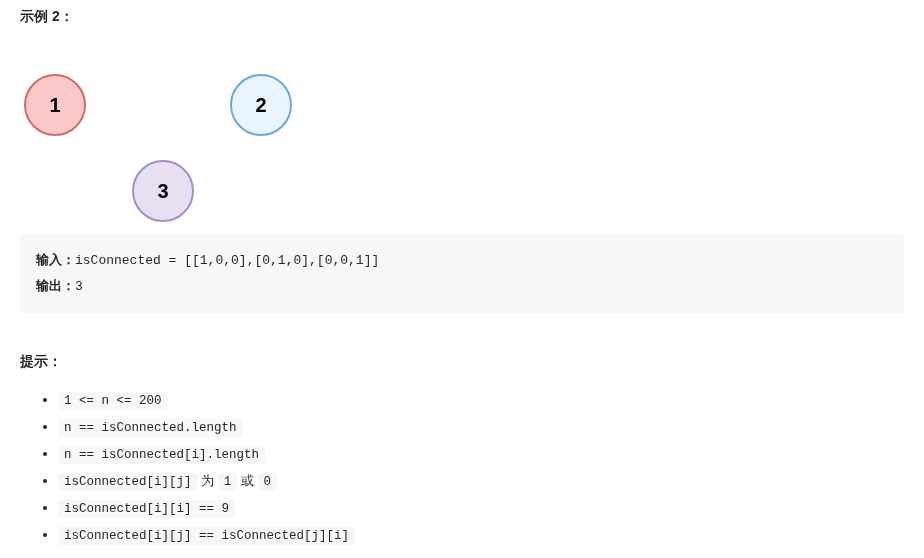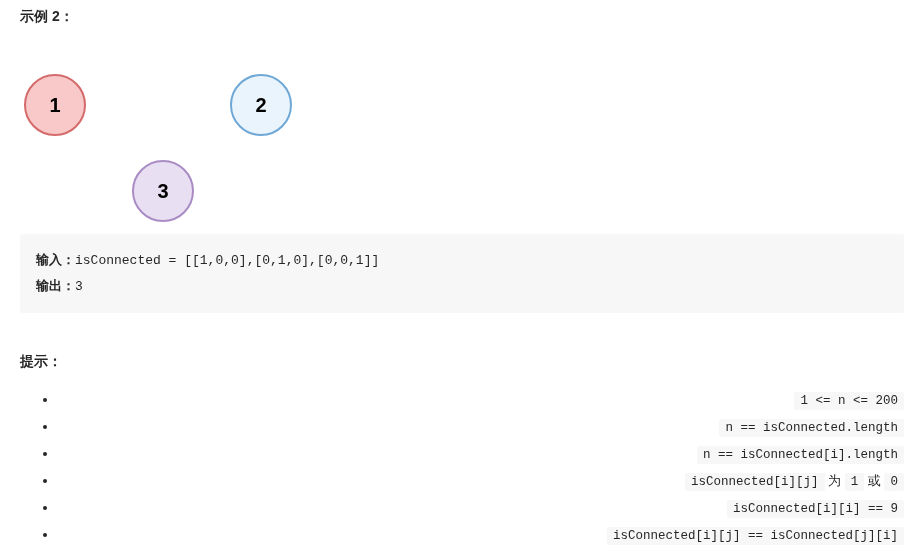--- a/index.html
+++ b/index.html
@@ -51,21 +51,20 @@
   }
   .codeblock .label { font-weight: 700; font-family: -apple-system, "Microsoft YaHei", sans-serif; }
   .tips-list {
     list-style: disc;
     padding-left: 38px;
     margin: 14px 0 0 0;
   }
   .tips-list li {
     line-height: 2.0;
     font-size: 13px;
-    text-align: right;
   }
   .inline-code {
     background: #f7f7f7;
     border-radius: 2px;
     padding: 2px 6px;
     font-family: Consolas, "Courier New", monospace;
     font-size: 12.5px;
     color: #262626;
   }
   .plain { font-family: -apple-system, "Microsoft YaHei", sans-serif; }

